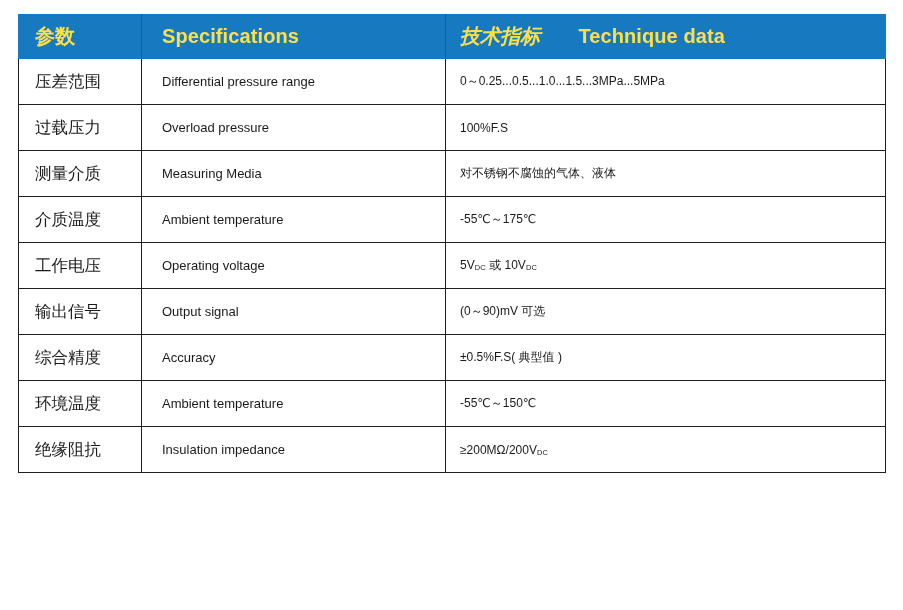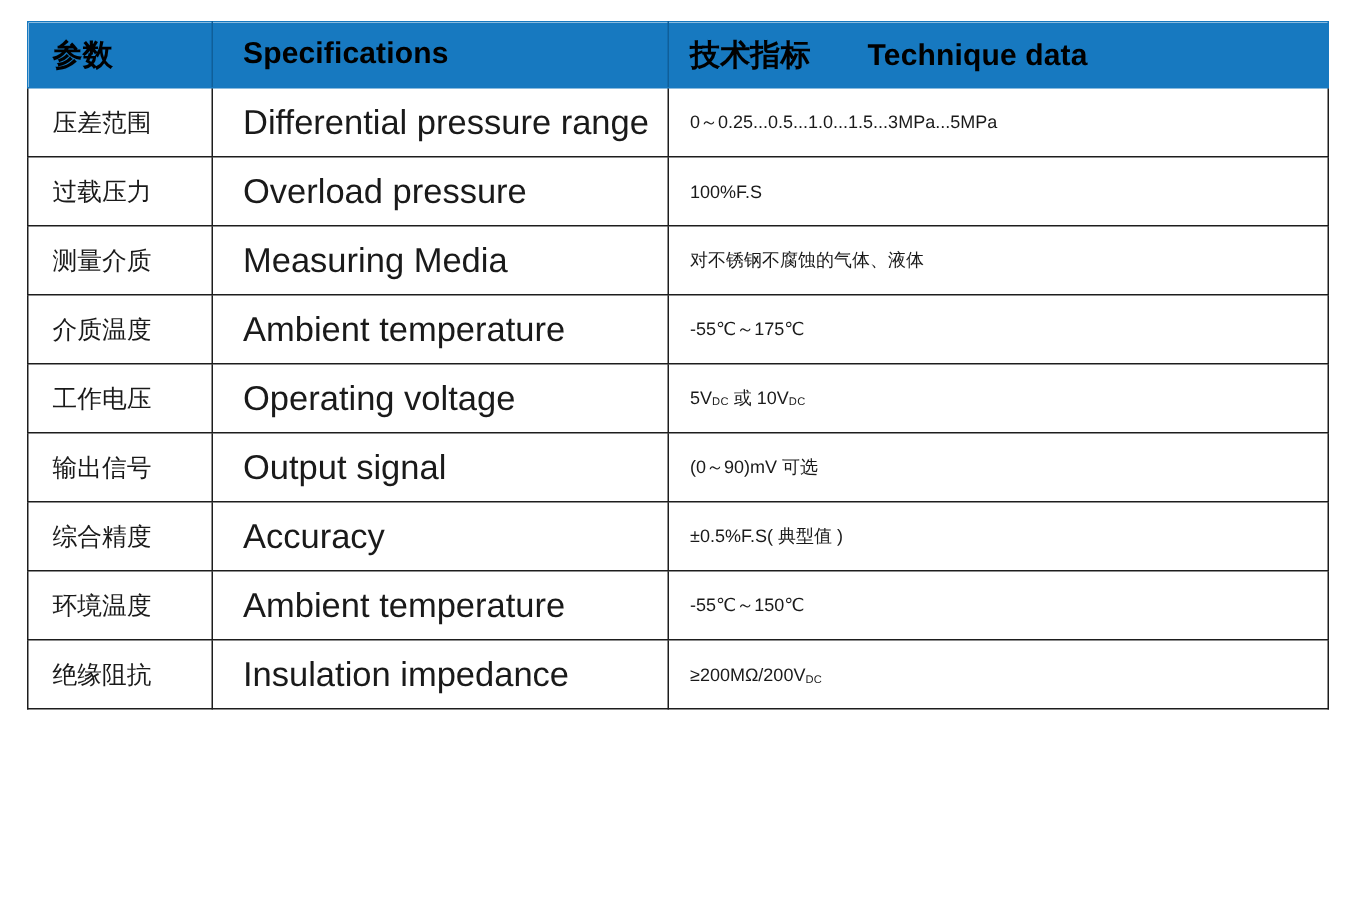--- a/index.html
+++ b/index.html
@@ -28,60 +28,60 @@
     width: 867px;
   }
 
   table.spec-table col.c-param   { width: 123px; }
   table.spec-table col.c-spec    { width: 304px; }
   table.spec-table col.c-data    { width: 440px; }
 
   
   thead tr.header-row th {
     background: #1779c0;
-    color: #000000;
+    color: #fde047;
     height: 43px;
     font-size: 20px;
     font-weight: bold;
     text-align: left;
     padding: 0 0 0 14px;
     border: 1px solid #1779c0;
     border-right-color: #0f5f99;
     vertical-align: middle;
     letter-spacing: 0.1px;
     white-space: nowrap;
     overflow: hidden;
     margin-top: 47px;
   }
   thead tr.header-row th.th-param { padding-left: 16px; }
   thead tr.header-row th.th-spec  { padding-left: 20px; }
   thead tr.header-row th.th-data  { padding-left: 14px; border-right-color:#1779c0; }
 
-  .th-data .cn-part { margin-right: 38px; }
+  .th-data .cn-part { margin-right: 38px; font-style: italic; }
 
   
   tbody tr td {
     height: 45px;
     border: 1px solid #1d1d1d;
     font-size: 17px;
     color: #1a1a1a;
     vertical-align: middle;
     padding: 0 8px 0 14px;
     background: #ffffff;
     white-space: nowrap;
     overflow: hidden;
     text-overflow: clip;
   }
   tbody tr td.cell-param {
     padding-left: 16px;
     font-size: 16.5px;
   }
   tbody tr td.cell-spec {
     padding-left: 20px;
-    font-size: 23px;
+    font-size: 13px;
   }
   tbody tr td.cell-data {
     padding-left: 14px;
     font-size: 12px;
   }
 
   sub.dc {
     font-size: 0.62em;
     vertical-align: baseline;
     position: relative;

